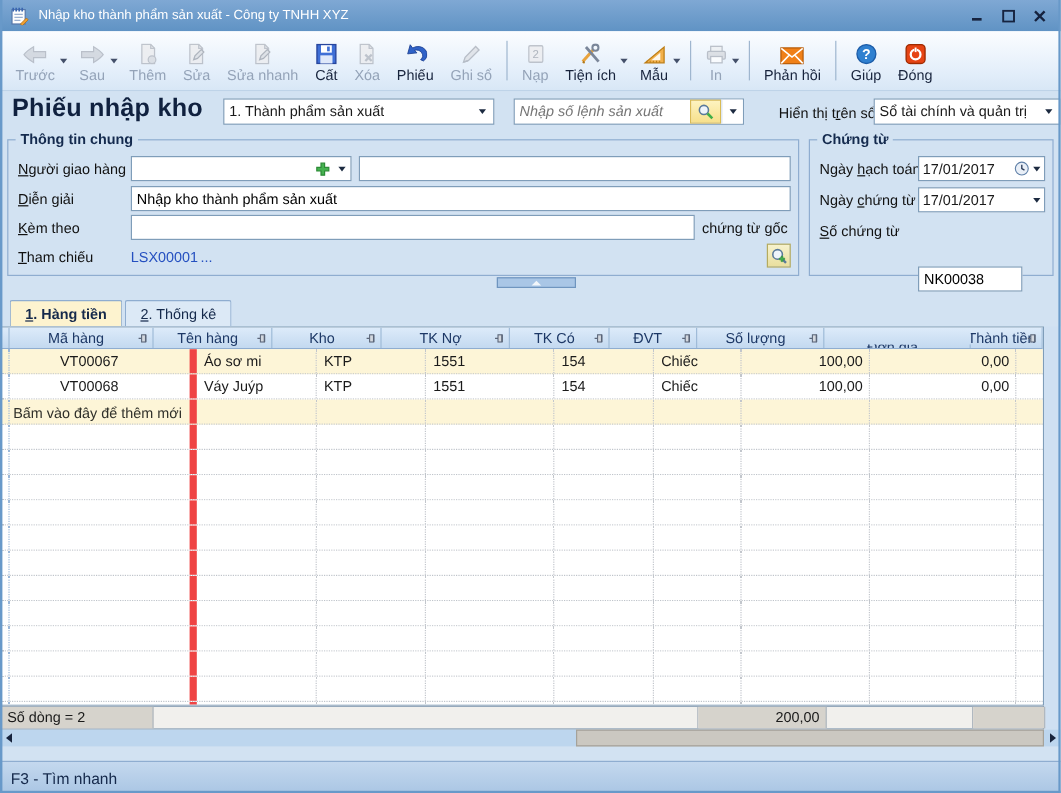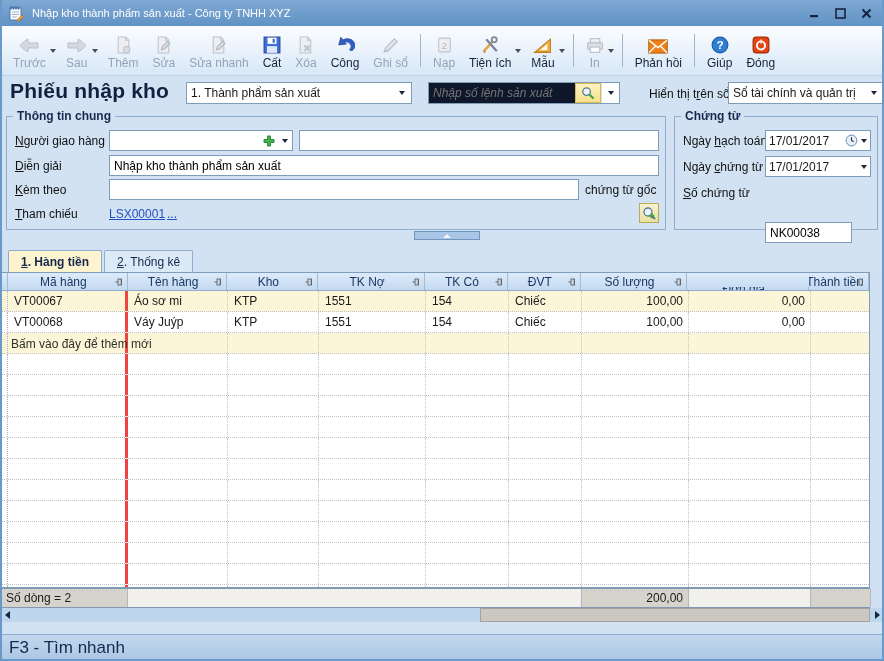--- a/index.html
+++ b/index.html
@@ -30,37 +30,37 @@
 
   
   .content { position:absolute; left:0; top:76px; width:884px; height:558px; background:#d2e2f2; }
   .form-title { position:absolute; left:10px; top:3px; font-size:21px; font-weight:bold; color:#10213f; letter-spacing:0.2px; }
   .combo { position:absolute; height:22px; background:#fff; border:1px solid #7f9db9; display:flex; align-items:center; padding:0 4px; }
   .combo .combo-val { white-space:nowrap; overflow:hidden; }
   .combo .caret { margin-left:auto; margin-right:2px; }
   .type-combo { left:186px; top:6px; width:226px; }
   .disp-label { position:absolute; left:649px; top:11px; color:#111; }
   .disp-combo { left:728px; top:6px; width:156px; }
-  .searchbox { position:absolute; left:428px; top:6px; width:192px; height:22px; background:#0f172a; border:1px solid #7f9db9; display:flex; align-items:center; }
+  .searchbox { position:absolute; left:428px; top:6px; width:192px; height:22px; background:#ffffff; border:1px solid #7f9db9; display:flex; align-items:center; }
   .searchbox input { flex:1; border:none; outline:none; font:italic 12px "Liberation Sans",sans-serif; color:#8a8a8a; padding:0 4px; min-width:0; background:transparent; }
   .magbtn { width:26px; height:20px; background:linear-gradient(#fdf3c0,#f7e08c); border:1px solid #d9bb55; display:flex; align-items:center; justify-content:center; }
   .caretbtn { width:18px; height:20px; background:#fff; border:none; border-left:1px solid #d7e2ee; display:flex; align-items:center; justify-content:center; }
 
   
   .group { position:absolute; border:1px solid #8fadd0; }
   .group-title { position:absolute; top:-8px; left:6px; background:#d2e2f2; padding:0 4px; font-weight:bold; color:#142a4e; }
   .group-general { left:6px; top:40px; width:660px; height:114px; }
   .group-doc { left:674px; top:40px; width:204px; height:114px; }
   .flabel { position:absolute; color:#111; white-space:nowrap; }
   .flabel u, .disp-label u, .tab u { text-decoration:underline; }
   .tinput { position:absolute; height:21px; border:1px solid #7f9db9; padding:0 4px; font:12px "Liberation Sans",sans-serif; background:#fff; }
   .gcombo { position:absolute; height:21px; background:#fff; border:1px solid #7f9db9; display:flex; align-items:center; padding:0 3px; }
   .gcombo .caret { margin-left:4px; margin-right:1px; }
   .plus-ic { margin-left:auto; display:flex; align-items:center; }
-  .link { color:#2550c0; text-decoration:underline; cursor:pointer; }
+  .link { color:#2550c0; cursor:pointer; }
   .refbtn { position:absolute; width:20px; height:20px; background:linear-gradient(#f6f2cf,#ead F); background:linear-gradient(#f7f2cd,#e9df9e); border:1px solid #b5ab5e; display:flex; align-items:center; justify-content:center; }
   .dfield { position:absolute; height:21px; background:#fff; border:1px solid #7f9db9; display:flex; align-items:center; padding:0 3px; }
   .dfield .val { flex:1; }
   .dfield .cicon { display:flex; align-items:center; margin-right:3px; }
 
   
   .splitter { position:absolute; left:414px; top:155px; width:66px; height:9px; background:#a9c6e6; border:1px solid #6f95bf; display:flex; align-items:center; justify-content:center; }
   .splitter .up { width:0; height:0; border-left:4px solid transparent; border-right:4px solid transparent; border-bottom:4px solid #f2f6fa; }
 
   
@@ -72,39 +72,39 @@
   .grid { position:absolute; left:0; top:196px; width:870px; height:316px; border:1px solid #7f9db9; border-right:1px solid #7f9db9; background:#fff; overflow:hidden; }
   .grid-header { display:flex; height:18px; background:linear-gradient(#ddebfa,#c3d9f0); border-bottom:1px solid #8fadd0; }
   .hcell { position:relative; display:flex; align-items:center; justify-content:center; color:#1d3866; border-right:1px solid #9fbbd8; overflow:hidden; white-space:nowrap; }
   .hcell .pin { position:absolute; right:3px; top:4px; }
   .hind { width:7px; border-right:1px solid #9fbbd8; }
   .grow { display:flex; height:21px; border-bottom:1px dotted #bfc4ca; background:#fff; position:relative; }
   .grow.cream { background:#fdf5d7; }
   .gind { width:7px; border-right:1px dotted #9cb8d8; flex:none; }
   .gcell { padding:0 6px; display:flex; align-items:center; border-right:1px dotted #c2c6cc; overflow:hidden; white-space:nowrap; flex:none; }
   .gcell.right { justify-content:flex-end; padding-right:5px; }
-  .gcell.fixedsep { border-right:3px solid #ef4444; }
+  .gcell.fixedsep { border-right:6px solid #ef4444;margin-left:36px; }
   .addnew-label { position:absolute; left:10px; top:0; height:21px; display:flex; align-items:center; color:#30302a; }
 
   .gfooter { position:absolute; left:0; top:512px; width:870px; height:20px; display:flex; border:1px solid #8098b0; border-top:1px solid #8098b0; background:#f1f0ed; }
   .fcell { height:100%; display:flex; align-items:center; padding:0 5px; border-right:1px solid #b0b8c0; overflow:hidden; white-space:nowrap; flex:none; }
   .fcell.gray { background:#d6d3cc; }
   .fcell.right { justify-content:flex-end;text-align:right; }
   .vstrip { position:absolute; left:870px; top:196px; width:14px; height:336px; background:#cfe0f2; }
 
   
   .hscroll { position:absolute; left:0; top:532px; width:884px; height:14px; background:#bdd6ee; }
   .harrow { position:absolute; top:0; width:14px; height:14px; display:flex; align-items:center; justify-content:center; }
   .harrow.left { left:0; } .harrow.rightA { right:0; }
   .tri-l { width:0;height:0;border-top:4px solid transparent;border-bottom:4px solid transparent;border-right:5px solid #17233c; }
   .tri-r { width:0;height:0;border-top:4px solid transparent;border-bottom:4px solid transparent;border-left:5px solid #17233c; }
   .hthumb { position:absolute; left:480px; top:0; width:390px; height:14px; background:#cbc8c1; border:1px solid #a5a29a; }
 
   
-  .statusbar { position:absolute; left:0; top:634px; width:884px; height:27px; background:linear-gradient(#c4d8ee,#aac6e4); border-top:1px solid #8fadd0; display:flex; align-items:center; padding:0 9px; color:#15294b; font-size:17px; z-index:55; }
+  .statusbar { position:absolute; left:0; top:634px; width:884px; height:27px; background:linear-gradient(#c4d8ee,#aac6e4); border-top:1px solid #8fadd0; display:flex; align-items:center; padding:0 9px; color:#15294b; font-size:13px; z-index:55; }
 </style>
 </head>
 <body>
 
 <div class="win">
 
   <div class="titlebar">
     <span class="appicon">
       <svg width="16" height="16" viewBox="0 0 16 16">
           <rect x="2" y="3" width="11" height="12" fill="#fdfdfd" stroke="#5577aa"></rect>
@@ -206,21 +206,21 @@
           </svg>
         </div>
         <div class="tlabel">Xóa</div>
       </div>
       <div class="tbtn">
         <div class="ticon">
           <svg width="19" height="18" viewBox="0 0 18 17">
             <path d="M15 14 A7 6.2 0 0 0 6.5 3.8 L4.6 1.2 L2.6 8.4 L9.9 7.6 L7.9 5.6 A5 4.4 0 0 1 12.8 13z" fill="#2f62c8" stroke="#1c3f92" stroke-width="0.7"></path>
           </svg>
         </div>
-        <div class="tlabel">Công</div>
+        <div class="tlabel">Phiếu</div>
       </div>
       <div class="tbtn disabled">
         <div class="ticon" style="opacity: 0.75;">
           <svg width="18" height="18" viewBox="0 0 16 16">
             <path d="M2 14 l1.2-3.6 L11 2.5 l2.5 2.5 -7.8 7.8z" fill="#dcdfe4" stroke="#a6acb6"></path>
             <path d="M2 14 l3.4-1z" fill="#b9bec7" stroke="#a6acb6"></path>
           </svg>
         </div>
         <div class="tlabel">Ghi sổ</div>
       </div>

